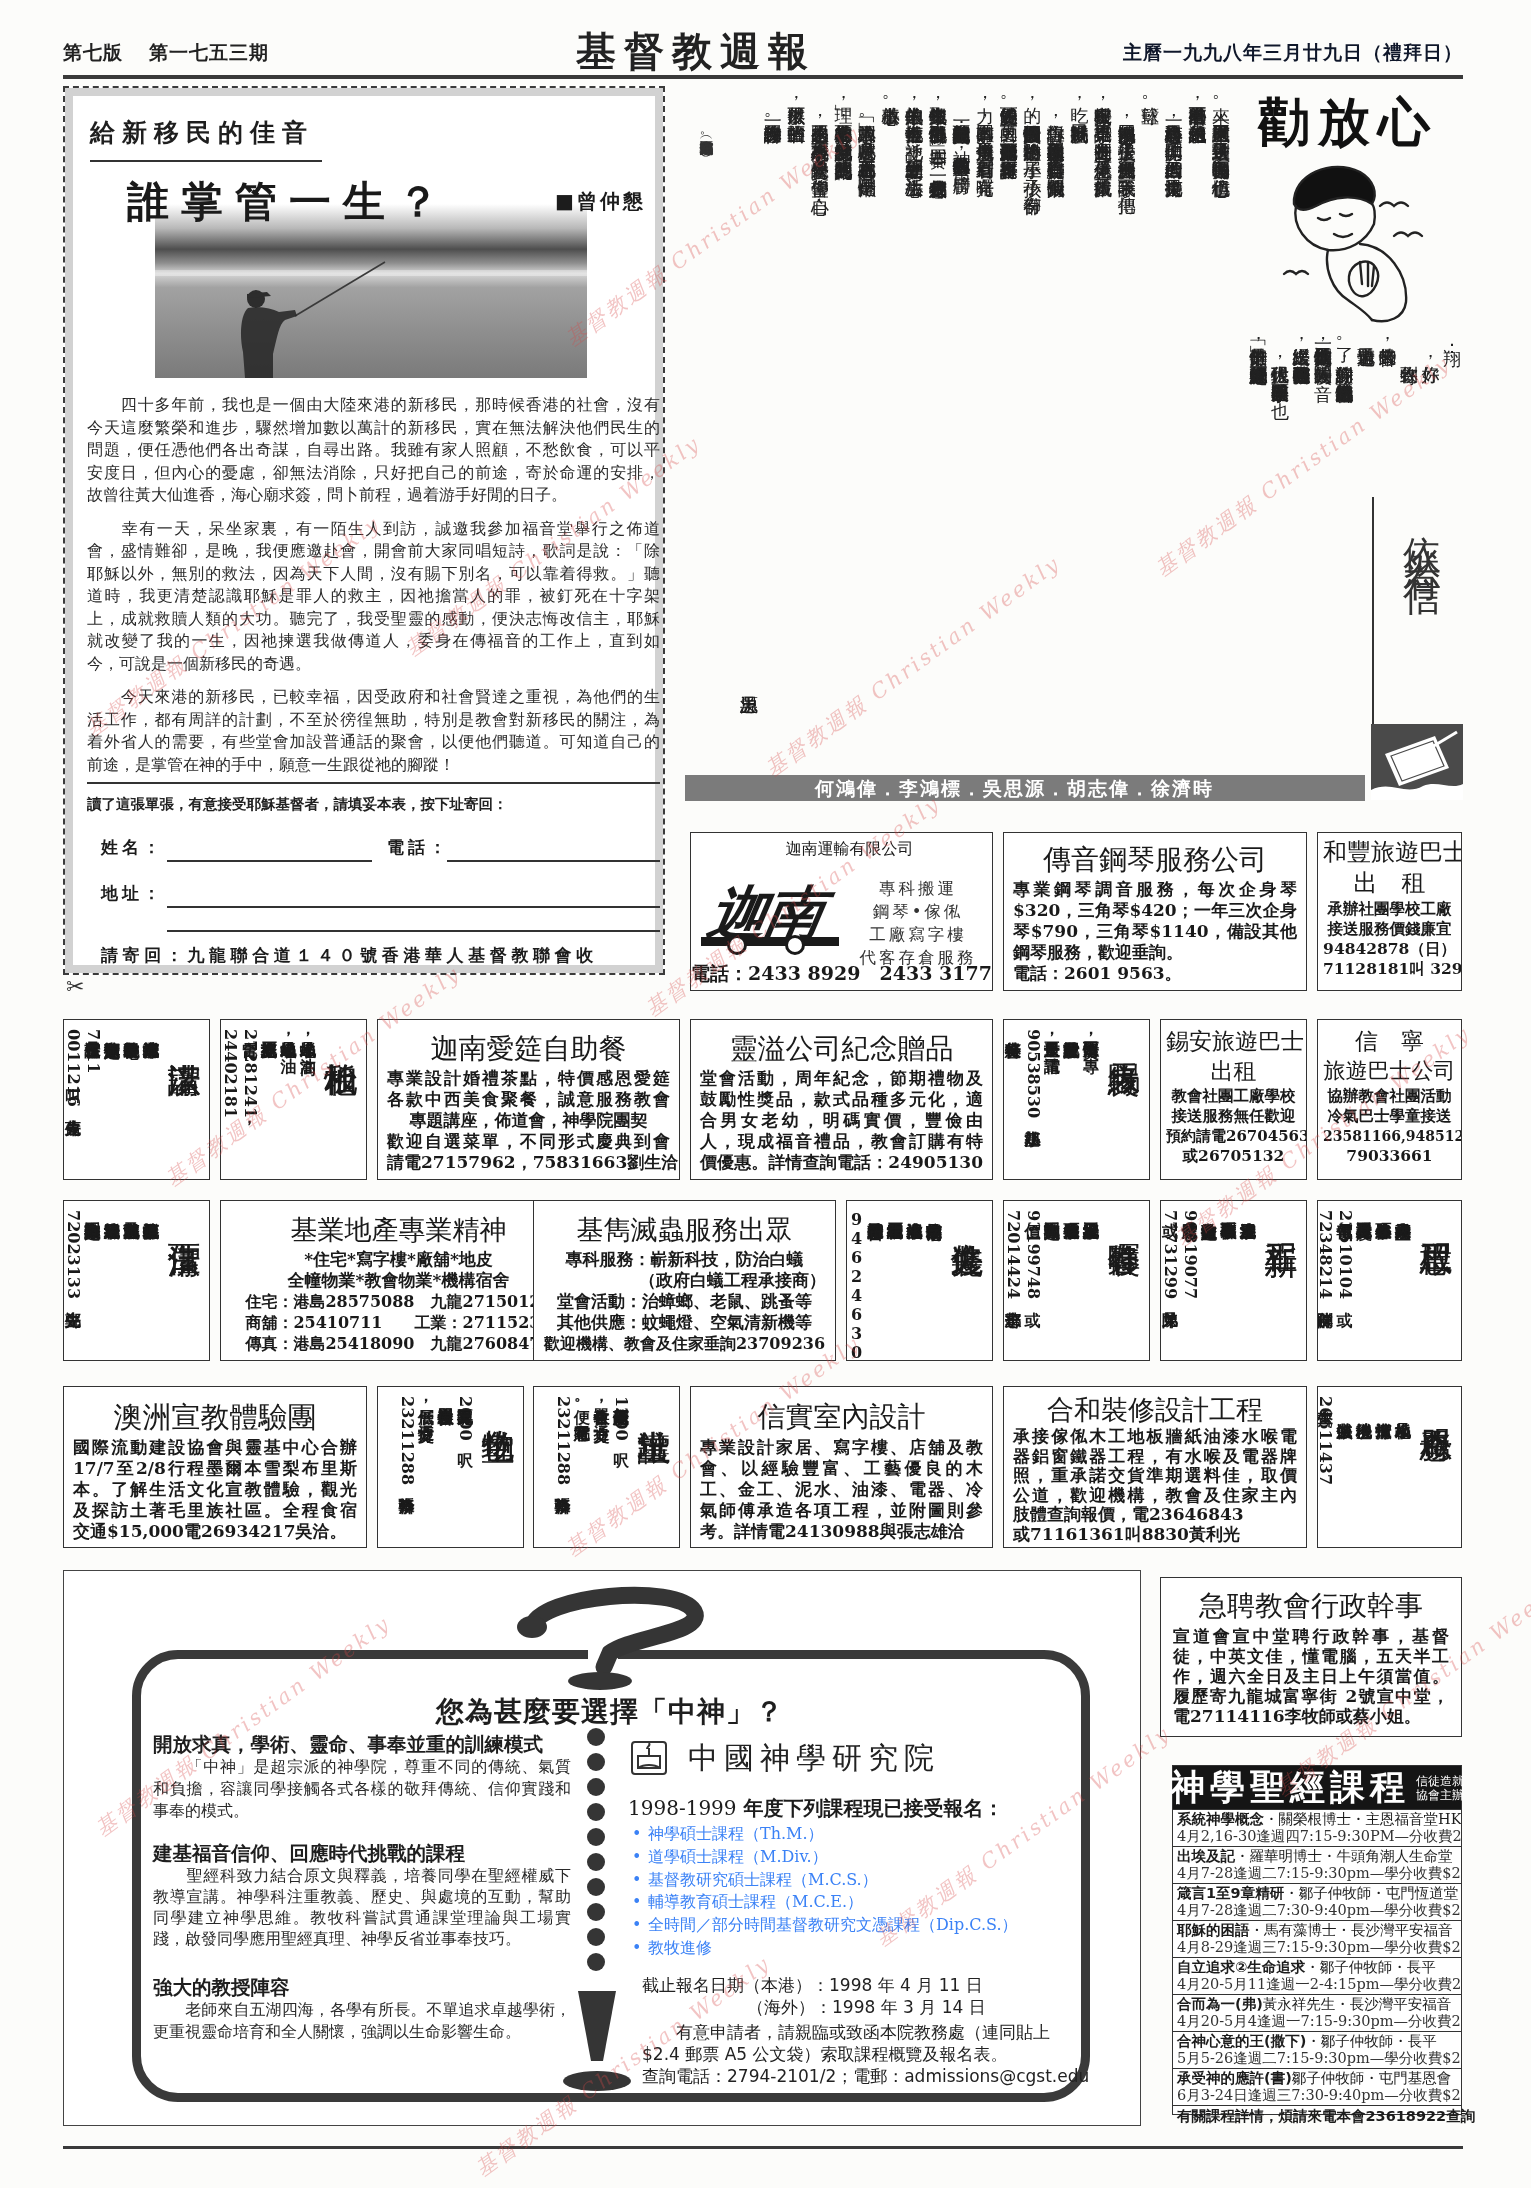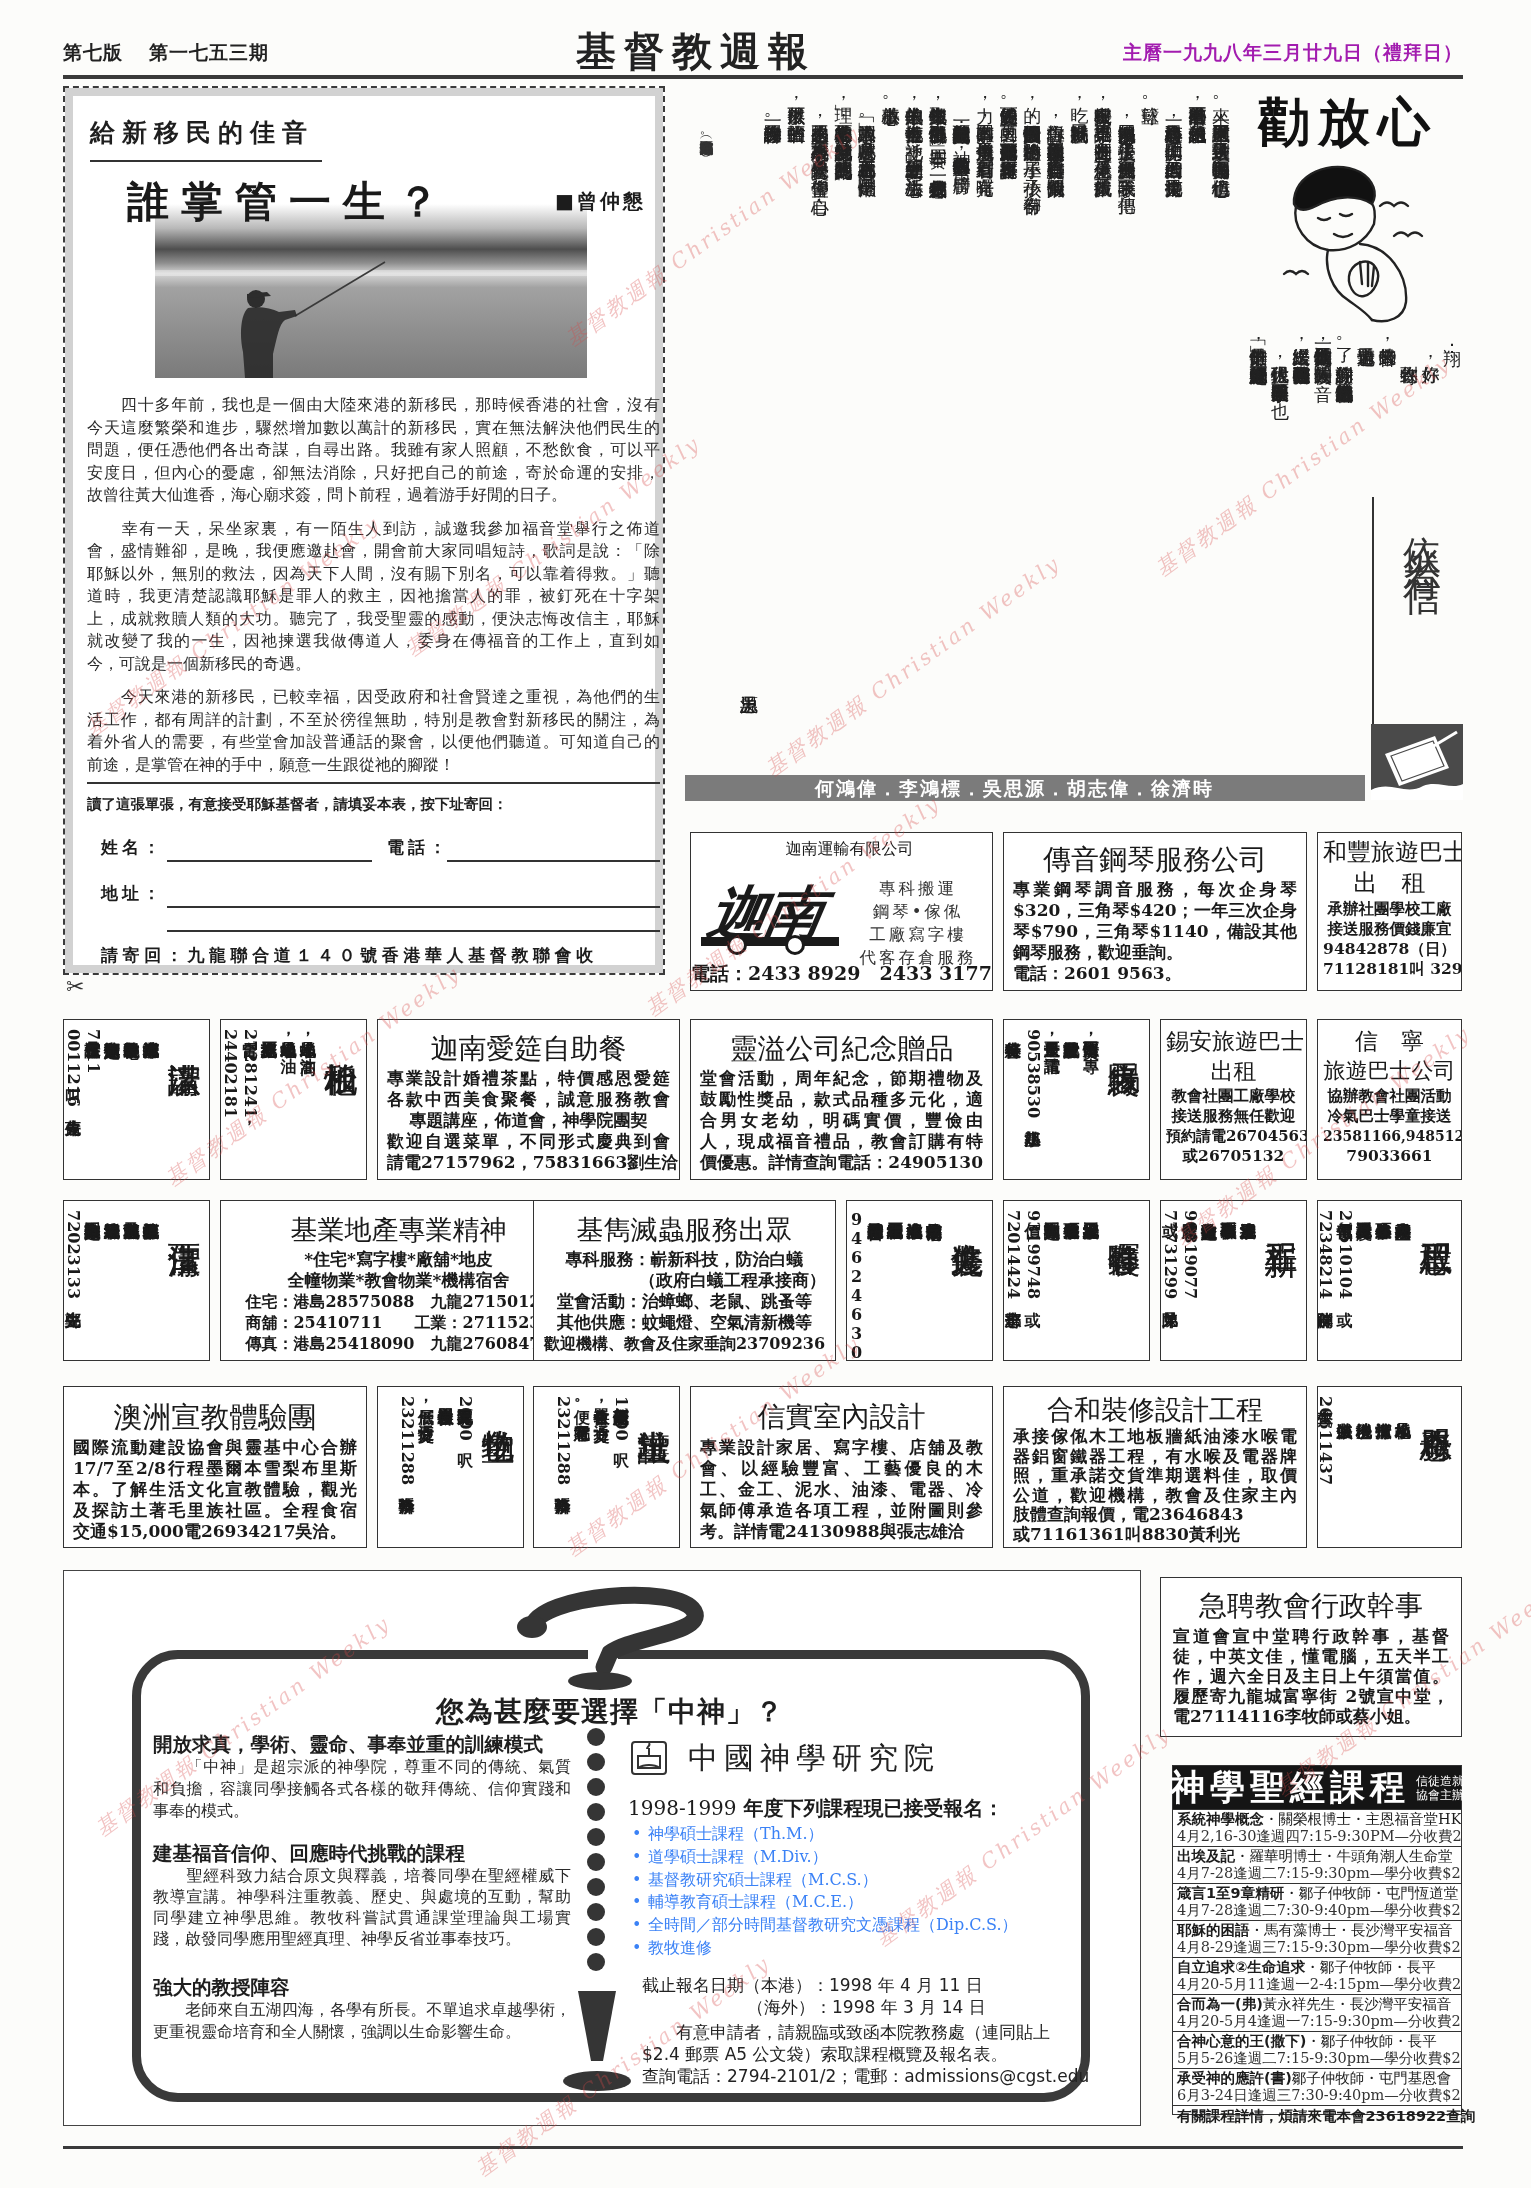--- a/index.html
+++ b/index.html
@@ -4,21 +4,21 @@
 <style>
 *{margin:0;padding:0;box-sizing:border-box}
 html,body{width:1531px;height:2188px;background:#fcfcfa;overflow:hidden}
 body{position:relative;font-family:"DejaVu Serif","Liberation Serif",serif;color:#1c1c1c}
 .abs{position:absolute}
 .sans{font-family:"DejaVu Sans","Liberation Sans",sans-serif}
 
 .hdr-left{font-family:"DejaVu Sans",sans-serif;font-weight:bold;font-size:19px;letter-spacing:1px;color:#222}
 .hdr-left span+span{margin-left:26px}
 .masthead{font-family:"DejaVu Serif",serif;font-weight:bold;font-size:40px;letter-spacing:8px;color:#222;text-align:center}
-.hdr-right{font-family:"DejaVu Sans",sans-serif;font-weight:bold;font-size:19px;letter-spacing:1px;color:#a21caf;text-align:right}
+.hdr-right{font-family:"DejaVu Sans",sans-serif;font-weight:bold;font-size:19px;letter-spacing:1px;color:#0f172a;text-align:right}
 .rule{background:#3a3a3a}
 
 .leftbox{border:2px dashed #3b3b3b;box-shadow:inset 0 0 0 8px #d2d2d2;background:#fff}
 .section-head{font-weight:bold;font-size:25px;letter-spacing:7px;color:#1e1e1e;white-space:nowrap}
 .article-title{font-family:"DejaVu Sans",sans-serif;font-weight:bold;font-size:42px;letter-spacing:12px;color:#1a1a1a;white-space:nowrap;z-index:2}
 .byline{font-weight:bold;font-size:20px;letter-spacing:3px;white-space:nowrap;z-index:2}
 .paras{font-family:"DejaVu Sans",sans-serif;font-size:16px;line-height:22.5px;color:#2a2a2a}
 .paras .p{margin-bottom:11px}
 .jl{white-space:nowrap;text-align:justify;text-align-last:justify}
 .ll{white-space:nowrap;text-align:left}

